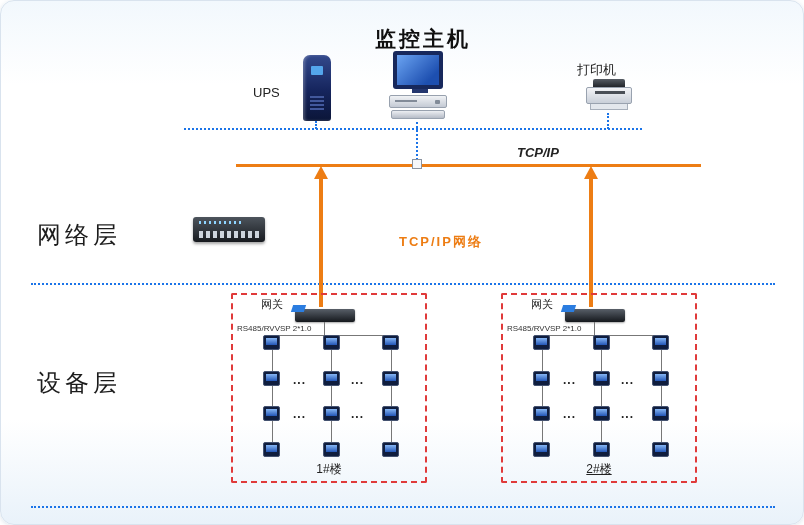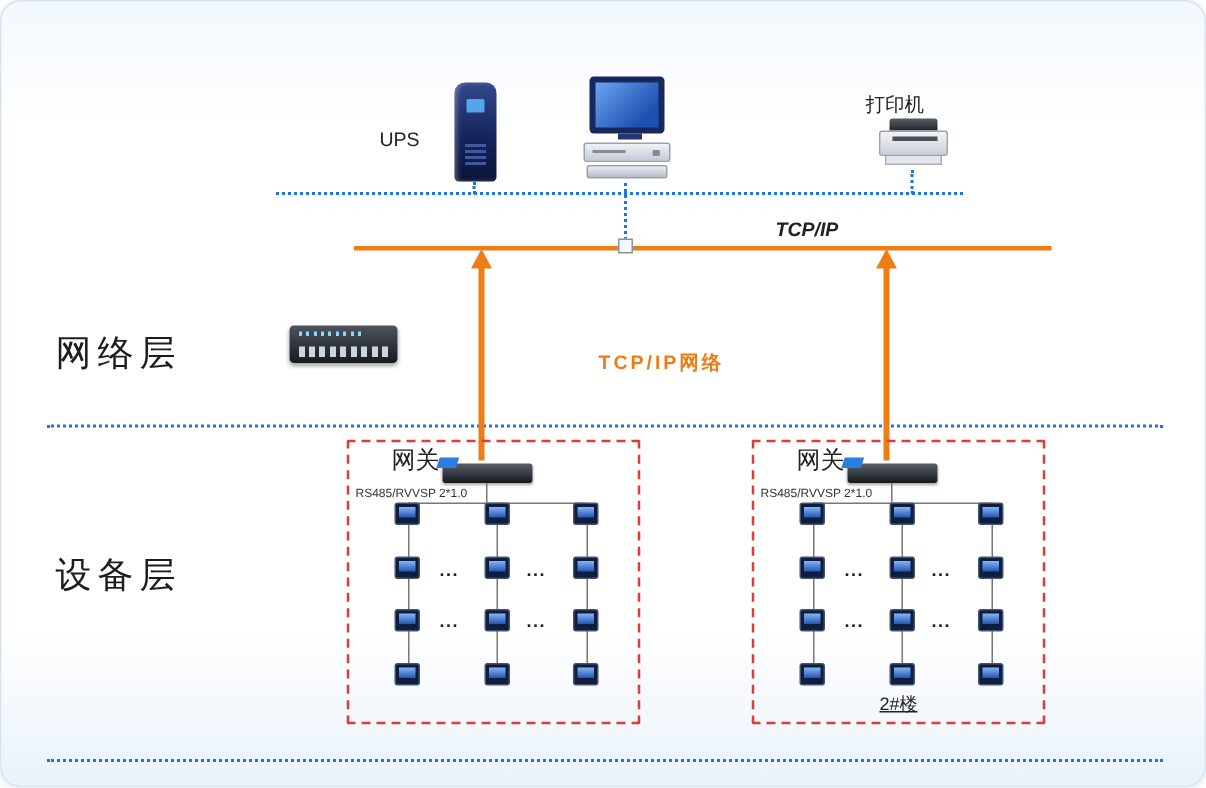--- a/index.html
+++ b/index.html
@@ -45,38 +45,39 @@
   .printer-body { width:46px; height:17px; background:linear-gradient(#f3f4f7,#c9cfd9); border:1px solid #99a2af; border-radius:2px; position:relative; }
   .printer-slot { position:absolute; left:8px; top:3px; width:30px; height:3px; background:#4a4f57; }
   .printer-tray { width:38px; height:6px; background:#e3e7ed; border:1px solid #a7afbb; border-top:none; margin:0 auto; }
 
   .switch-body { width:72px; height:25px; background:linear-gradient(#4d545c,#171a1f); border-radius:3px; position:relative; box-shadow:0 2px 3px rgba(0,0,0,0.35); }
   .switch-leds { position:absolute; left:6px; top:4px; width:44px; height:3px; background:repeating-linear-gradient(90deg,#8fd4ff 0 2px, transparent 2px 5px); }
   .switch-ports { position:absolute; left:6px; bottom:4px; width:60px; height:7px; background:repeating-linear-gradient(90deg,#cdd4dd 0 4px, transparent 4px 7px); }
 
   .gateway-body { width:60px; height:13px; background:linear-gradient(#585f68,#15181d); border-radius:2px; position:relative; box-shadow:0 1px 2px rgba(0,0,0,0.35); }
   .gateway-accent { position:absolute; left:-3px; top:-4px; width:13px; height:7px; background:#2b7de0; transform:skewX(-18deg); }
-  .gw-label { font-size:16px; color:#222; }
+  .gw-label { font-size:11px; color:#222; }
   .building-name { font-size:12px; color:#222; text-align:center; width:100%; }
 
   .meter-grid { display:flex; justify-content:space-between; }
   .meter-col { position:relative; width:17px; height:100%; display:flex; flex-direction:column; justify-content:space-between; align-items:center; }
   .col-line { position:absolute; left:50%; top:0; height:95%; width:1px; background:#777; }
   .meter { position:relative; width:17px; height:15px; background:#0f1d3e; border:1px solid #445270; border-radius:2px; padding:2px 2px 0 2px; z-index:1; }
   .meter-screen { width:100%; height:7px; background:linear-gradient(#86b6f4,#2356b6); }
   .ellipsis { font-size:12px; font-weight:bold; color:#222; letter-spacing:1px; }
 </style>
 </head>
 <body>
 
 <div id="canvas">
 
   <div class="abs layer-label" style="left:36px; top:366px;">设备层</div>
   <div class="abs layer-label" style="left:36px; top:218px;">网络层</div>
 
+  <div class="abs diagram-title" style="left:337px; top:24px; width:170px;">监控主机</div>
 
   <div class="abs dotted-h" style="left:183px; top:127px; width:458px;"></div>
   <div class="abs dotted-v" style="left:314px; top:120px; height:8px;"></div>
   <div class="abs dotted-v" style="left:415px; top:121px; height:38px;"></div>
   <div class="abs dotted-v" style="left:606px; top:112px; height:16px;"></div>
 
   <div class="abs small-label" style="left:252px; top:84px;">UPS</div>
   <div class="abs ups-body" style="left:302px; top:54px;">
     <div class="ups-screen"></div>
     <div class="ups-vents"></div>
@@ -173,20 +174,21 @@
           </div>
           <div class="meter">
             <div class="meter-screen"></div>
           </div>
         </div>
       </div>
     <div class="abs ellipsis" style="left:60px; top:78px;">...</div>
     <div class="abs ellipsis" style="left:118px; top:78px;">...</div>
     <div class="abs ellipsis" style="left:60px; top:112px;">...</div>
     <div class="abs ellipsis" style="left:118px; top:112px;">...</div>
+    <div class="abs building-name" style="left:0; top:166px;">1#楼</div>
   </div>
 
   <div class="abs red-box" style="left:500px; top:292px; width:196px; height:190px;">
     <div class="abs gw-label" style="left:28px; top:2px;">网关</div>
     <div class="abs gateway-body" style="left:62px; top:14px;">
       <div class="gateway-accent"></div>
     </div>
     <div class="abs tiny-label" style="left:4px; top:29px;">RS485/RVVSP 2*1.0</div>
     <div class="abs solid-v" style="left:91px; top:27px; height:13px;"></div>
     <div class="abs solid-h" style="left:39px; top:40px; width:118px;"></div>

